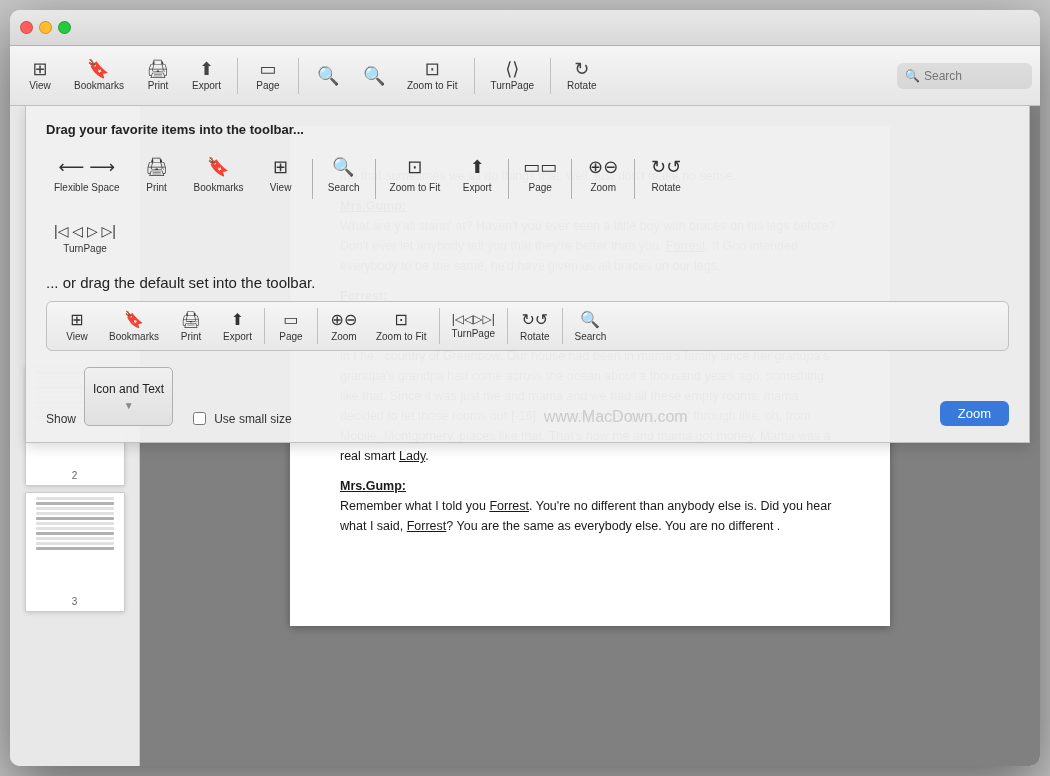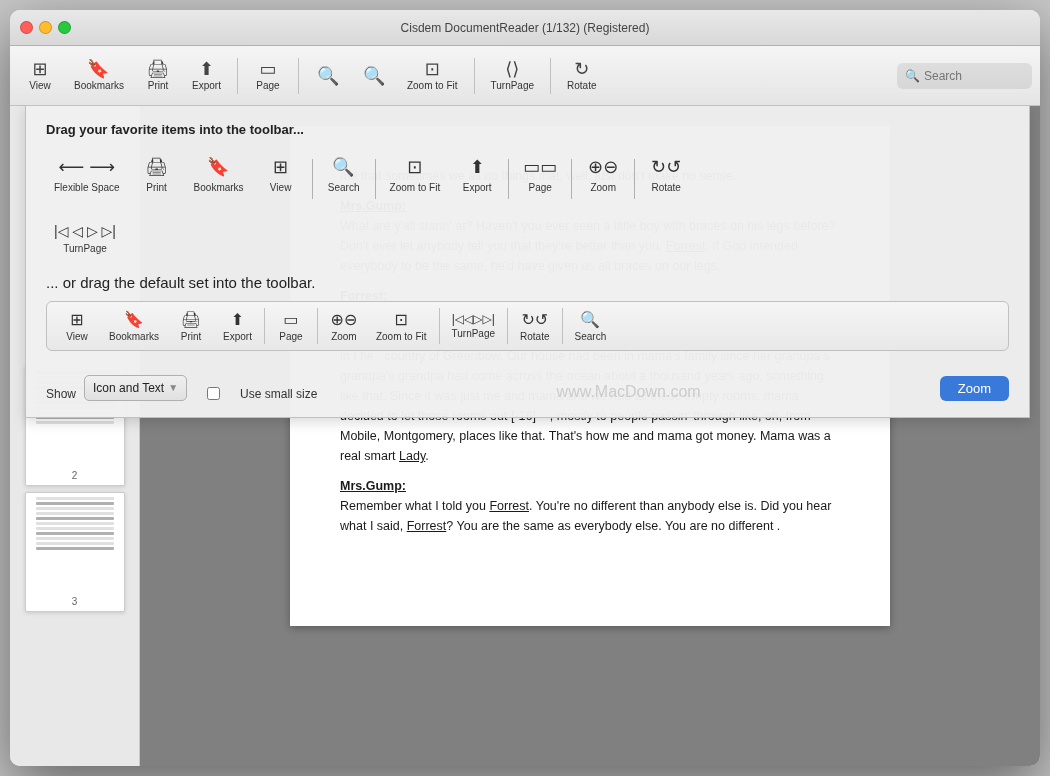--- a/index.html
+++ b/index.html
@@ -235,31 +235,32 @@
     .show-label {
       font-size: 12px;
       color: #333;
     }
     .show-select {
       display: flex;
       align-items: center;
       background: linear-gradient(to bottom, #f0f0f0, #e0e0e0);
       border: 1px solid #b0b0b0;
       border-radius: 5px;
-      padding: 5px 8px;
+      padding: 14px 8px;
       font-size: 12px;
       color: #222;
       cursor: pointer;
       gap: 4px;
+      flex-direction: column;
     }
     .show-select .arrow { font-size: 10px; color: #888; }
     .checkbox-row {
       display: flex;
       align-items: center;
-      gap: 20px;
+      gap: 8px;
       font-size: 12px;
       color: #333;
       margin-left: 12px;
     }
     .checkbox-row input { cursor: pointer; }
     .watermark {
       flex: 1;
       text-align: center;
       font-size: 16px;
       color: rgba(150,150,150,0.4);
@@ -357,21 +358,20 @@
 <body>
 
 <div class="window">
 
   <div class="titlebar">
     <div class="titlebar-buttons">
       <div class="tb-btn tb-close"></div>
       <div class="tb-btn tb-min"></div>
       <div class="tb-btn tb-max"></div>
     </div>
-    <div class="titlebar-title">Cisdem DocumentReader (1/132) (Registered)</div>
   </div>
 
   <div class="toolbar">
     <div class="toolbar-item">
       <span class="icon">⊞</span>
       <span class="label">View</span>
     </div>
     <div class="toolbar-item">
       <span class="icon">🔖</span>
       <span class="label">Bookmarks</span>

